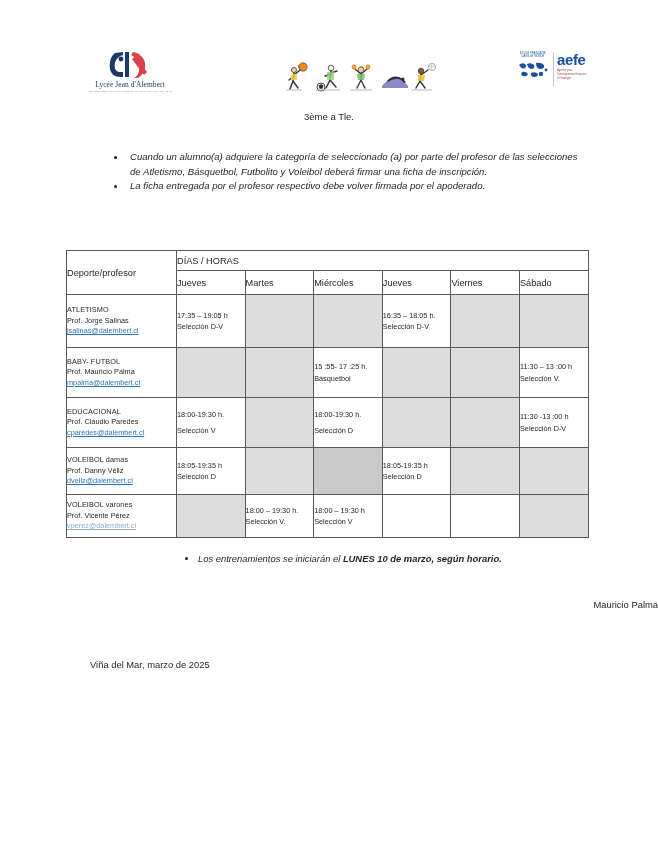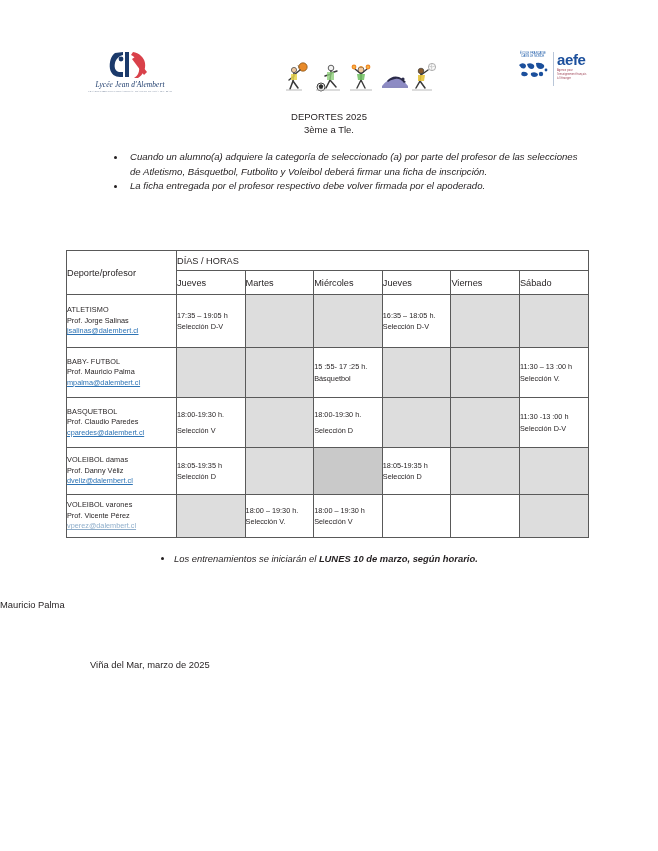--- a/index.html
+++ b/index.html
@@ -46,21 +46,20 @@
   }
   .logo-lycee .mark svg { display:block; margin: 0 auto; }
   .logo-lycee .lname {
     font-family: "Liberation Serif", serif;
     font-size: 7.4px;
     color: #1b3a6b;
     text-align: center;
     letter-spacing: .1px;
     white-space: nowrap;
     margin-top: 0px;
-    font-style: italic;
   }
   .logo-lycee .lsub {
     font-family: "Liberation Serif", serif;
     font-size: 2.6px;
     color: #5a6b86;
     text-align: center;
     white-space: nowrap;
     letter-spacing: .1px;
     margin-top: 1px;
   }
@@ -218,42 +217,42 @@
   tr.r4 td { height: 46px; }
   tr.r5 td { height: 42px; }
 
   .g  { background: #dddddd; }
   .g2 { background: #c9c9c9; }
 
   
   .bullets-bottom {
     position: absolute;
     top: 552px;
-    left: 152px;
+    left: 176px;
     width: 420px;
   }
   ul.blist2 {
     margin: 0;
     padding: 0 0 0 22px;
     list-style: disc;
   }
   ul.blist2 li {
     font-style: italic;
     font-size: 9.4px;
     line-height: 14px;
     color: #231f20;
   }
   ul.blist2 li b { font-weight: 700; }
 
   .signature {
     position: absolute;
     top: 598px;
     left: 0;
     width: 658px;
-    text-align: left;
+    text-align: right;
     font-size: 9.4px;
     line-height: 14.5px;
     color: #231f20;
   }
 
   .place-date {
     position: absolute;
     top: 659px;
     left: 90px;
     font-size: 9.4px;
@@ -367,21 +366,20 @@
       </div>
       <div class="divider"></div>
       <div class="aefe-box">
         <div class="aefe-word">aefe</div>
         <div class="aefe-tag">Agence pour<br>l'enseignement français<br>à l'étranger</div>
       </div>
     </div>
   </div>
 
   <div class="doc-title">
-    <div>DEPORTES 2025</div>
     <div>3ème a Tle.</div>
   </div>
 
   <div class="bullets-top">
     <ul class="blist">
       <li>Cuando un alumno(a) adquiere la categoría de seleccionado (a) por parte del profesor de las selecciones de Atletismo, Básquetbol, Futbolito y Voleibol deberá firmar una ficha de inscripción.</li>
       <li>La ficha entregada por el profesor respectivo debe volver firmada por el apoderado.</li>
     </ul>
   </div>
 
@@ -444,21 +442,21 @@
             </td>
             <td class="slot g"></td>
             <td class="slot g"></td>
             <td class="slot">
               <div class="l1">11:30 – 13 :00 h</div>
               <div class="l2">Selección V.</div>
             </td>
           </tr>
           <tr class="r3">
             <td class="sportcell">
-              <div class="sname">BASQUETBOL</div>
+              <div class="sname">EDUCACIONAL</div>
               <div class="pname">Prof. Claudio Paredes</div>
               <div class="mail">cparedes@dalembert.cl</div>
             </td>
             <td class="slot spaced">
               <div class="l1">18:00-19:30 h.</div>
               <div class="l2">Selección V</div>
             </td>
             <td class="slot g"></td>
             <td class="slot spaced">
               <div class="l1">18:00-19:30 h.</div>

